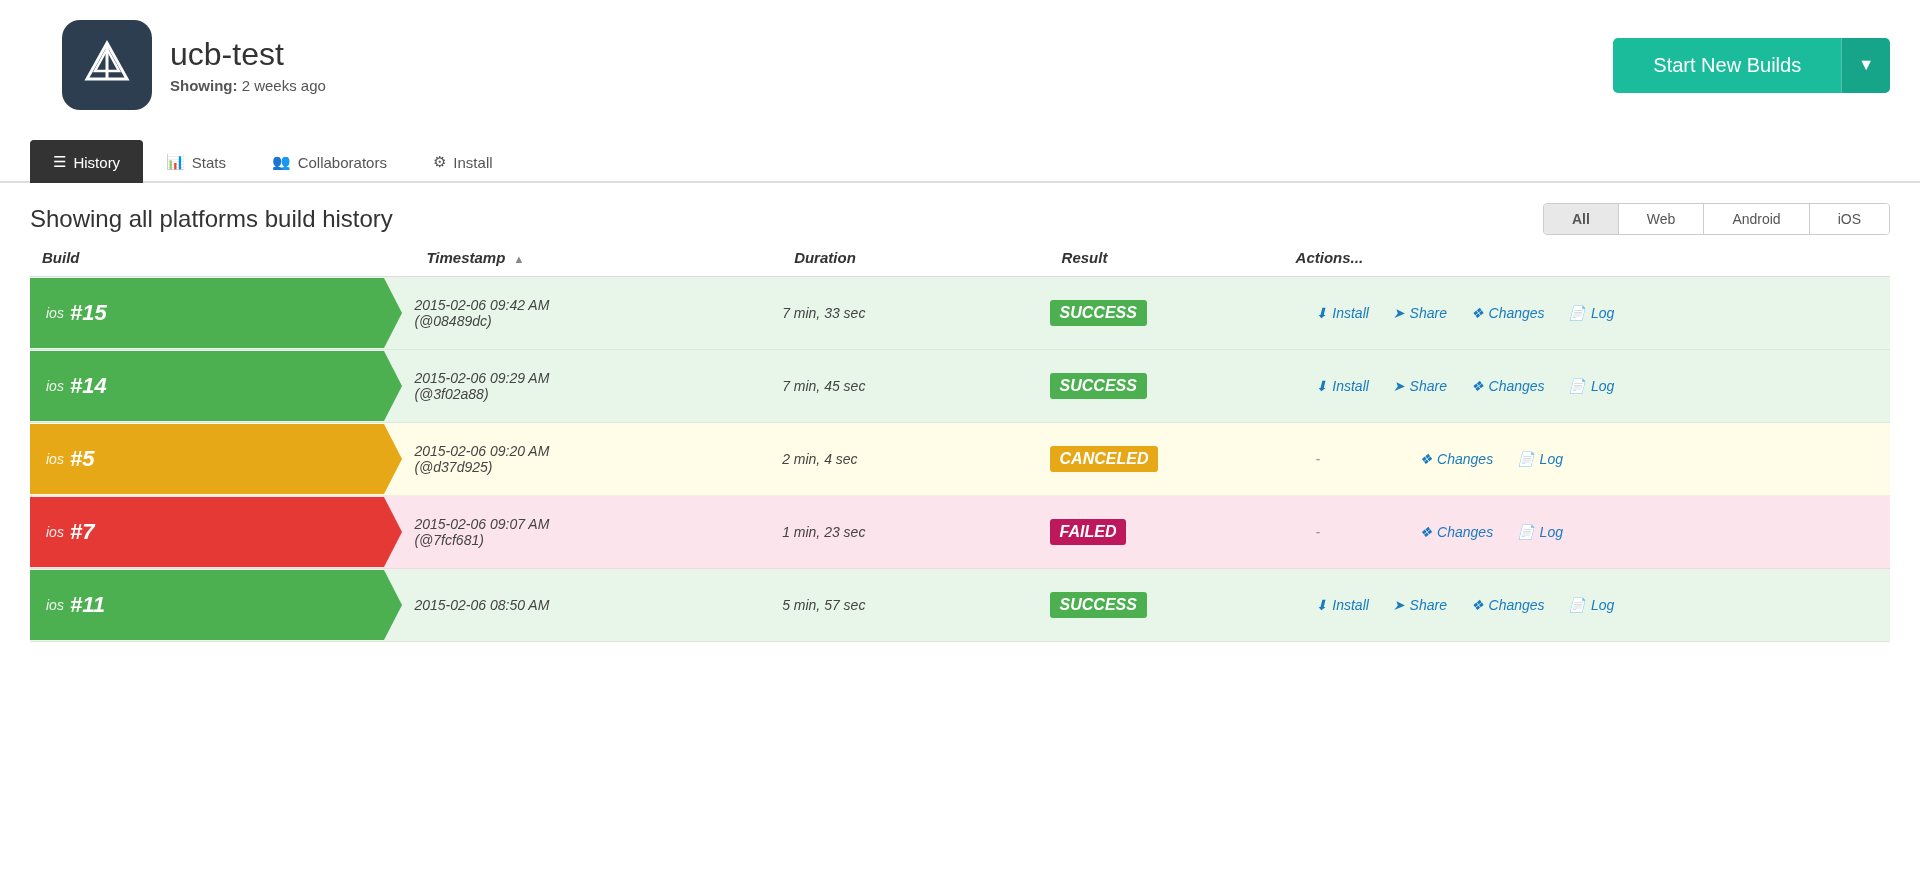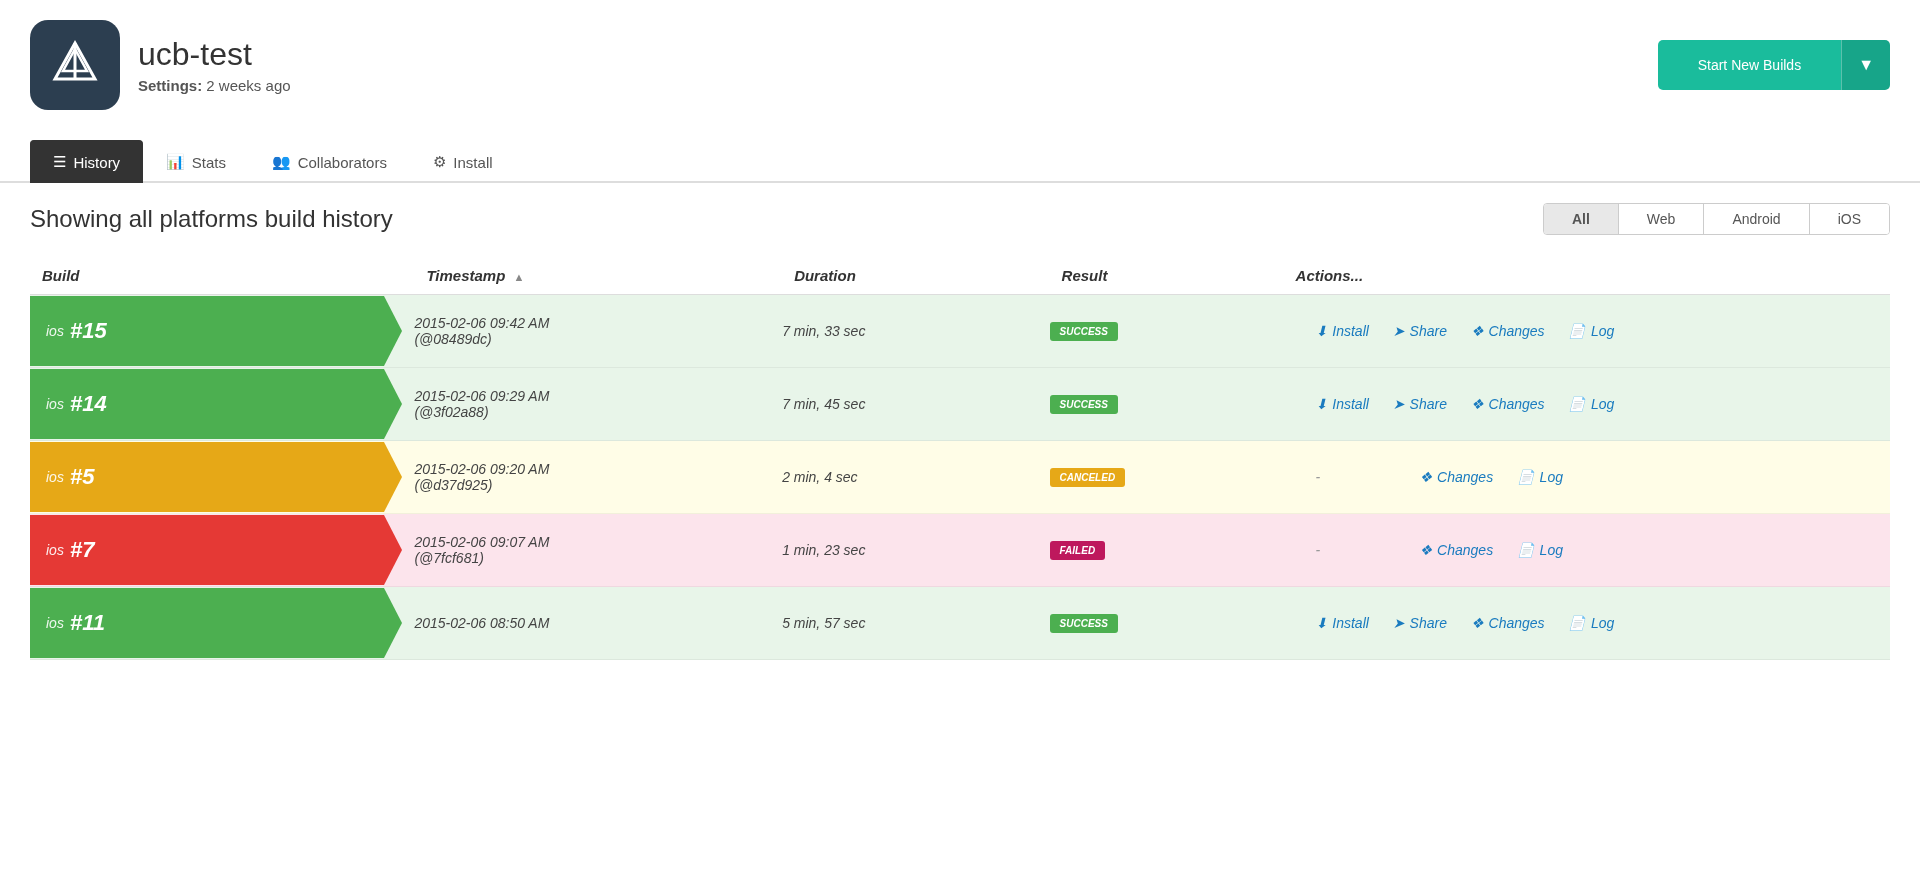--- a/index.html
+++ b/index.html
@@ -3,20 +3,21 @@
   <meta charset="utf-8">
   <style>
     * { box-sizing: border-box; margin: 0; padding: 0; }
     body { font-family: -apple-system, BlinkMacSystemFont, 'Segoe UI', sans-serif; background: #fff; color: #333; }
 
     .header {
       display: flex;
       align-items: center;
       justify-content: space-between;
       padding: 20px 30px;
+      margin-left: 32px;
     }
     .header-left {
       display: flex;
       align-items: center;
       gap: 18px;
     }
     .unity-logo {
       width: 90px;
       height: 90px;
       background: #2c3e50;
@@ -42,21 +43,21 @@
     .start-builds-btn-group {
       display: flex;
       border-radius: 5px;
       overflow: hidden;
     }
     .start-builds-btn {
       background: #1abc9c;
       color: #fff;
       border: none;
       padding: 16px 40px;
-      font-size: 14px;
+      font-size: 20px;
       font-weight: 500;
       cursor: pointer;
     }
     .start-builds-dropdown {
       background: #17a589;
       color: #fff;
       border: none;
       padding: 16px 16px;
       font-size: 16px;
       cursor: pointer;
@@ -89,21 +90,21 @@
     }
 
     .content {
       padding: 20px 30px;
     }
 
     .history-header {
       display: flex;
       align-items: center;
       justify-content: space-between;
-      margin-bottom: 22px;
+      margin-bottom: 4px;
     }
     .history-title {
       font-size: 24px;
       font-weight: 300;
       color: #333;
     }
     .filter-buttons {
       display: flex;
       border: 1px solid #ccc;
       border-radius: 4px;
@@ -203,21 +204,21 @@
       display: flex;
       align-items: center;
       gap: 24px;
       flex-wrap: nowrap;
     }
 
     .badge {
       display: inline-block;
       padding: 4px 10px;
       border-radius: 3px;
-      font-size: 10px;
+      font-size: 16px;
       font-weight: 700;
       color: #fff;
     }
     .badge-success { background: #4caf50; }
     .badge-canceled { background: #e6a817; }
     .badge-failed { background: #be185d; }
 
     .action-link {
       color: #1a7bbf;
       font-size: 14px;
@@ -241,21 +242,21 @@
       <svg width="52" height="52" viewBox="0 0 52 52" fill="none">
         <polygon points="26,4 46,40 6,40" fill="none" stroke="white" stroke-width="3"></polygon>
         <line x1="26" y1="4" x2="26" y2="40" stroke="white" stroke-width="3"></line>
         <line x1="6" y1="40" x2="46" y2="40" stroke="white" stroke-width="0"></line>
         <polygon points="26,10 14,32 38,32" fill="none" stroke="white" stroke-width="2.5"></polygon>
       </svg>
     </div>
     <div class="project-info">
       <h1>ucb-test</h1>
       <div class="created">
-        <strong>Settings:</strong>
+        <strong>Showing:</strong>
         <span>2 weeks ago</span>
       </div>
     </div>
   </div>
   <div class="start-builds-btn-group">
     <button class="start-builds-btn">Start New Builds</button>
     <button class="start-builds-dropdown">
       <span>▼</span>
     </button>
   </div>

